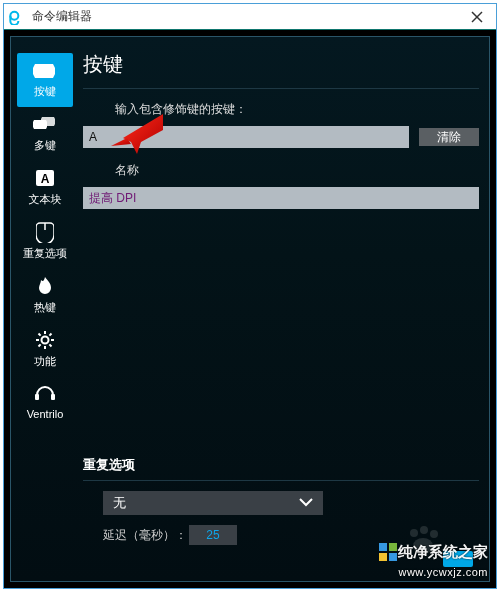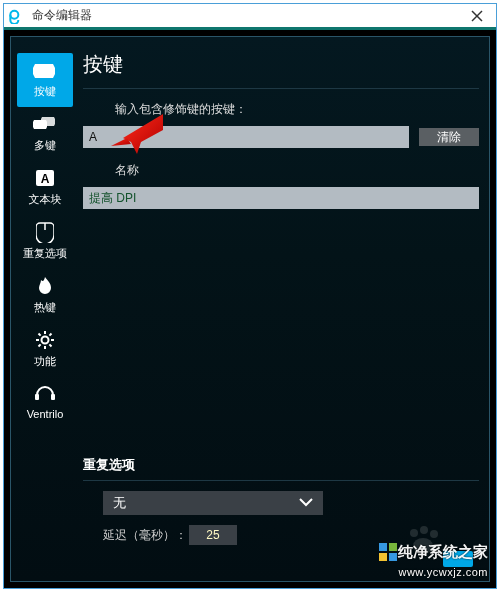--- a/index.html
+++ b/index.html
@@ -1,53 +1,53 @@
 <!DOCTYPE html>
 <html><head>
 <meta charset="utf-8">
 <style>
 * { margin: 0; padding: 0; box-sizing: border-box; font-family: "Microsoft YaHei", Arial, sans-serif; }
 body { width: 500px; height: 592px; background: #fff; overflow: hidden; position: relative; }
 
 .window { position: absolute; left: 3px; top: 3px; width: 494px; height: 586px; border: 1px solid #4a9fd8; background: #000; }
 
-.titlebar { height: 26px; background: #fff; display: flex; align-items: center; padding: 0 4px; border-bottom: 3px solid #0f766e; }
+.titlebar { height: 26px; background: #fff; display: flex; align-items: center; padding: 0 4px; border-bottom: 1px solid #0f766e; }
 .titlebar .logo { width: 18px; height: 18px; margin-right: 6px; display: flex; align-items: center; justify-content: center; }
 .titlebar .title { font-size: 12px; color: #333; flex: 1; }
 .titlebar .close { width: 30px; height: 24px; display: flex; align-items: center; justify-content: center; color: #333; cursor: pointer; font-size: 14px; }
 
 .inner { position: absolute; left: 6px; top: 32px; right: 6px; bottom: 6px; border: 1px solid #2a5568; background: linear-gradient(180deg, #041820 0%, #031318 40%, #020d12 100%); }
 
 .sidebar { position: absolute; left: 4px; top: 16px; width: 60px; display: flex; flex-direction: column; align-items: center; gap: 0; }
 .side-item { width: 56px; display: flex; flex-direction: column; align-items: center; padding: 6px 0 8px 0; cursor: pointer; color: #fff; }
 .side-item.active { background: #00a8e8; border-radius: 2px; }
 .side-item .icon { width: 28px; height: 22px; display: flex; align-items: center; justify-content: center; margin-bottom: 3px; }
 .side-item .lbl { font-size: 11px; color: #fff; text-align: center; }
 
 .content { position: absolute; left: 72px; top: 14px; right: 10px; bottom: 10px; }
 .heading { font-size: 20px; color: #fff; margin-bottom: 10px; font-weight: normal; }
 .hr { height: 1px; background: #1e3844; margin-bottom: 12px; }
 
 .field-label { font-size: 12px; color: #ddd; margin-bottom: 8px; margin-left: 32px; }
 .row-input { display: flex; align-items: center; gap: 10px; margin-bottom: 14px; position: relative; }
 .text-input { flex: 1; height: 22px; background: #b3bbc2; border: none; padding: 0 6px; font-size: 12px; color: #111; }
 .btn-clear { width: 60px; height: 18px; background: #5a5f63; color: #fff; font-size: 12px; border: none; cursor: pointer; }
-.name-input { width: 100%; height: 22px; background: #b3bbc2; border: none; padding: 0 6px; font-size: 12px; color: #14532d; margin-bottom: 10px; }
+.name-input { width: 100%; height: 22px; background: #b3bbc2; border: none; padding: 0 6px; font-size: 12px; color: #701a75; margin-bottom: 10px; }
 
 .arrow { position: absolute; left: 24px; top: -16px; pointer-events: none; }
 
 .repeat-section { position: absolute; left: 0; bottom: 26px; right: 0; }
 .repeat-title { font-size: 13px; color: #fff; font-weight: bold; margin-bottom: 6px; }
 .repeat-hr { height: 1px; background: #1e3844; margin-bottom: 10px; }
 .repeat-row { display: flex; align-items: center; gap: 12px; padding-left: 20px; }
 .dropdown { flex: 0 0 220px; height: 24px; background: #3a4046; color: #fff; font-size: 13px; padding: 0 10px; display: flex; align-items: center; justify-content: space-between; cursor: pointer; }
 .dropdown .chev { font-size: 12px; }
 .delay-row { display: flex; align-items: center; gap: 2px; padding-left: 20px; margin-top: 10px; }
 .delay-label { font-size: 12px; color: #ccc; }
-.delay-input { width: 48px; height: 20px; background: #3a4046; color: #fef9c3; border: none; text-align: center; font-size: 12px; }
+.delay-input { width: 48px; height: 20px; background: #3a4046; color: #0ea5e9; border: none; text-align: center; font-size: 12px; }
 
 .bottom-bar { position: absolute; right: 6px; bottom: 4px; display: flex; gap: 6px; }
 .accent-btn { width: 30px; height: 16px; background: #00a8e8; border-radius: 2px; }
 
 .watermark { position: absolute; right: 12px; bottom: 30px; display: flex; align-items: center; gap: 0; color: #fff; font-size: 15px; font-weight: bold; text-shadow: 0 0 2px #000; opacity: 0.95; }
 .wm-logo { width: 20px; height: 20px; }
 .wm-sub { position: absolute; right: 12px; bottom: 14px; font-size: 11px; color: #fff; text-shadow: 0 0 2px #000; letter-spacing: 0.5px; }
 .paw { position: absolute; right: 60px; bottom: 36px; opacity: 0.12; }
 </style>
 </head>

